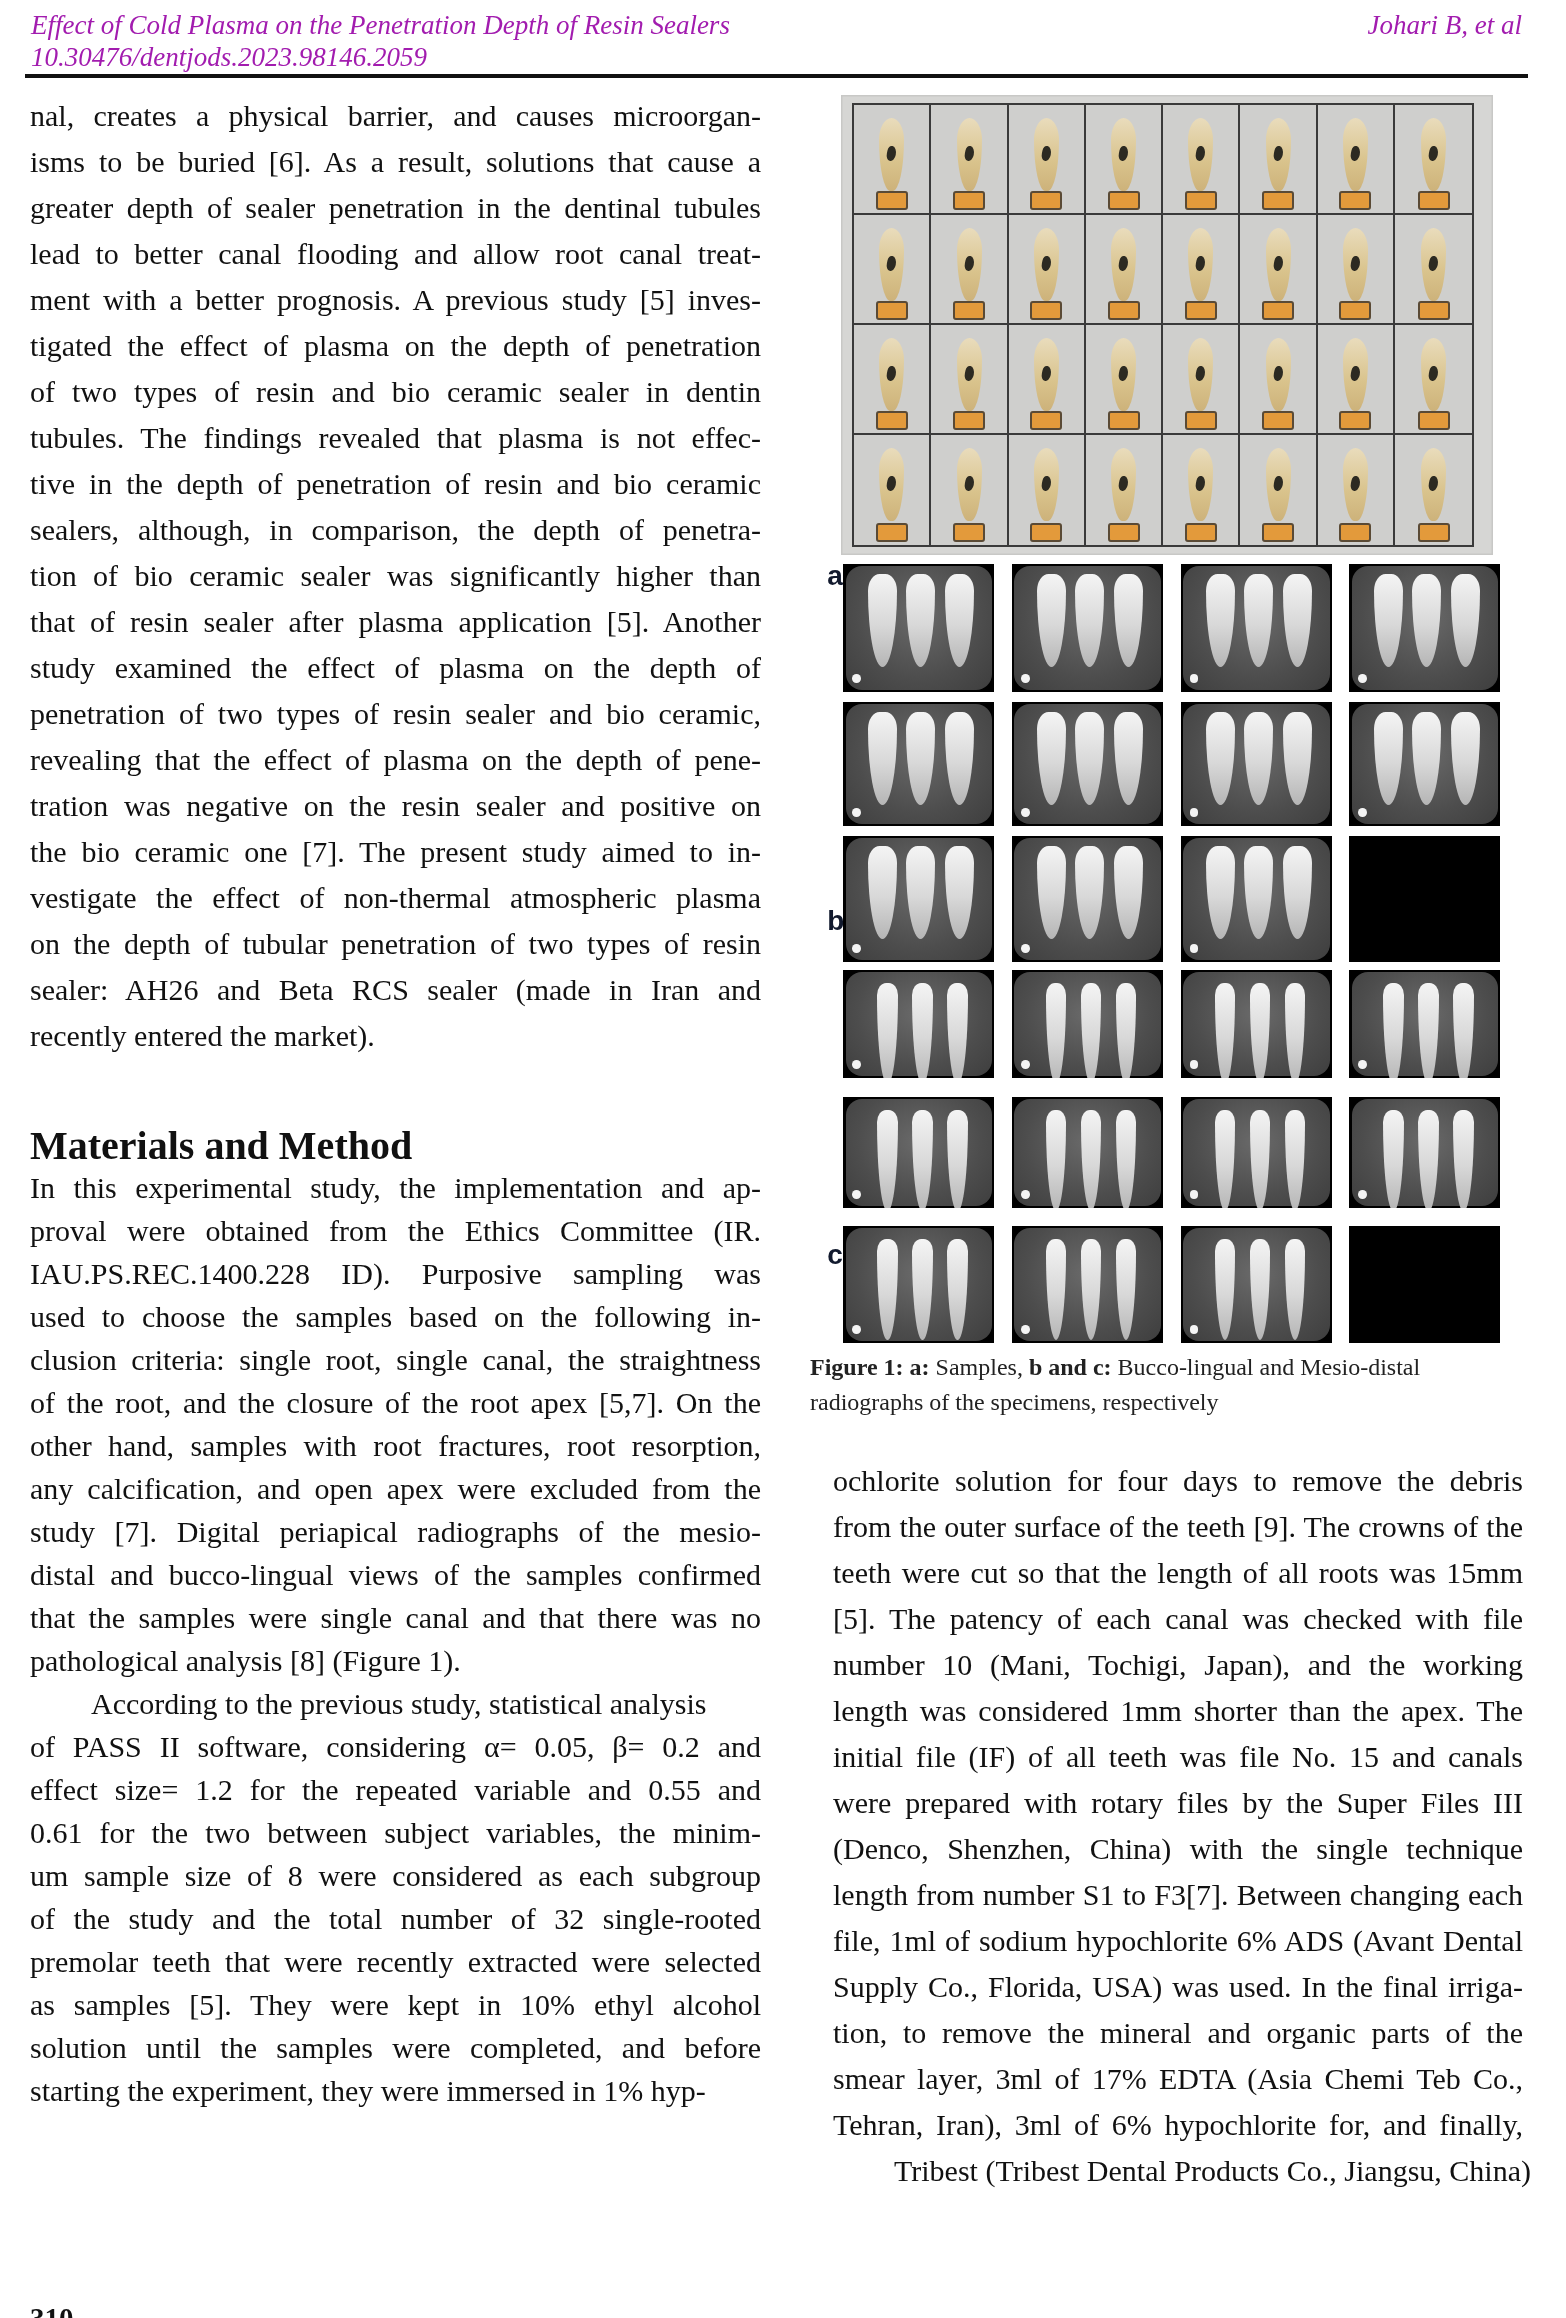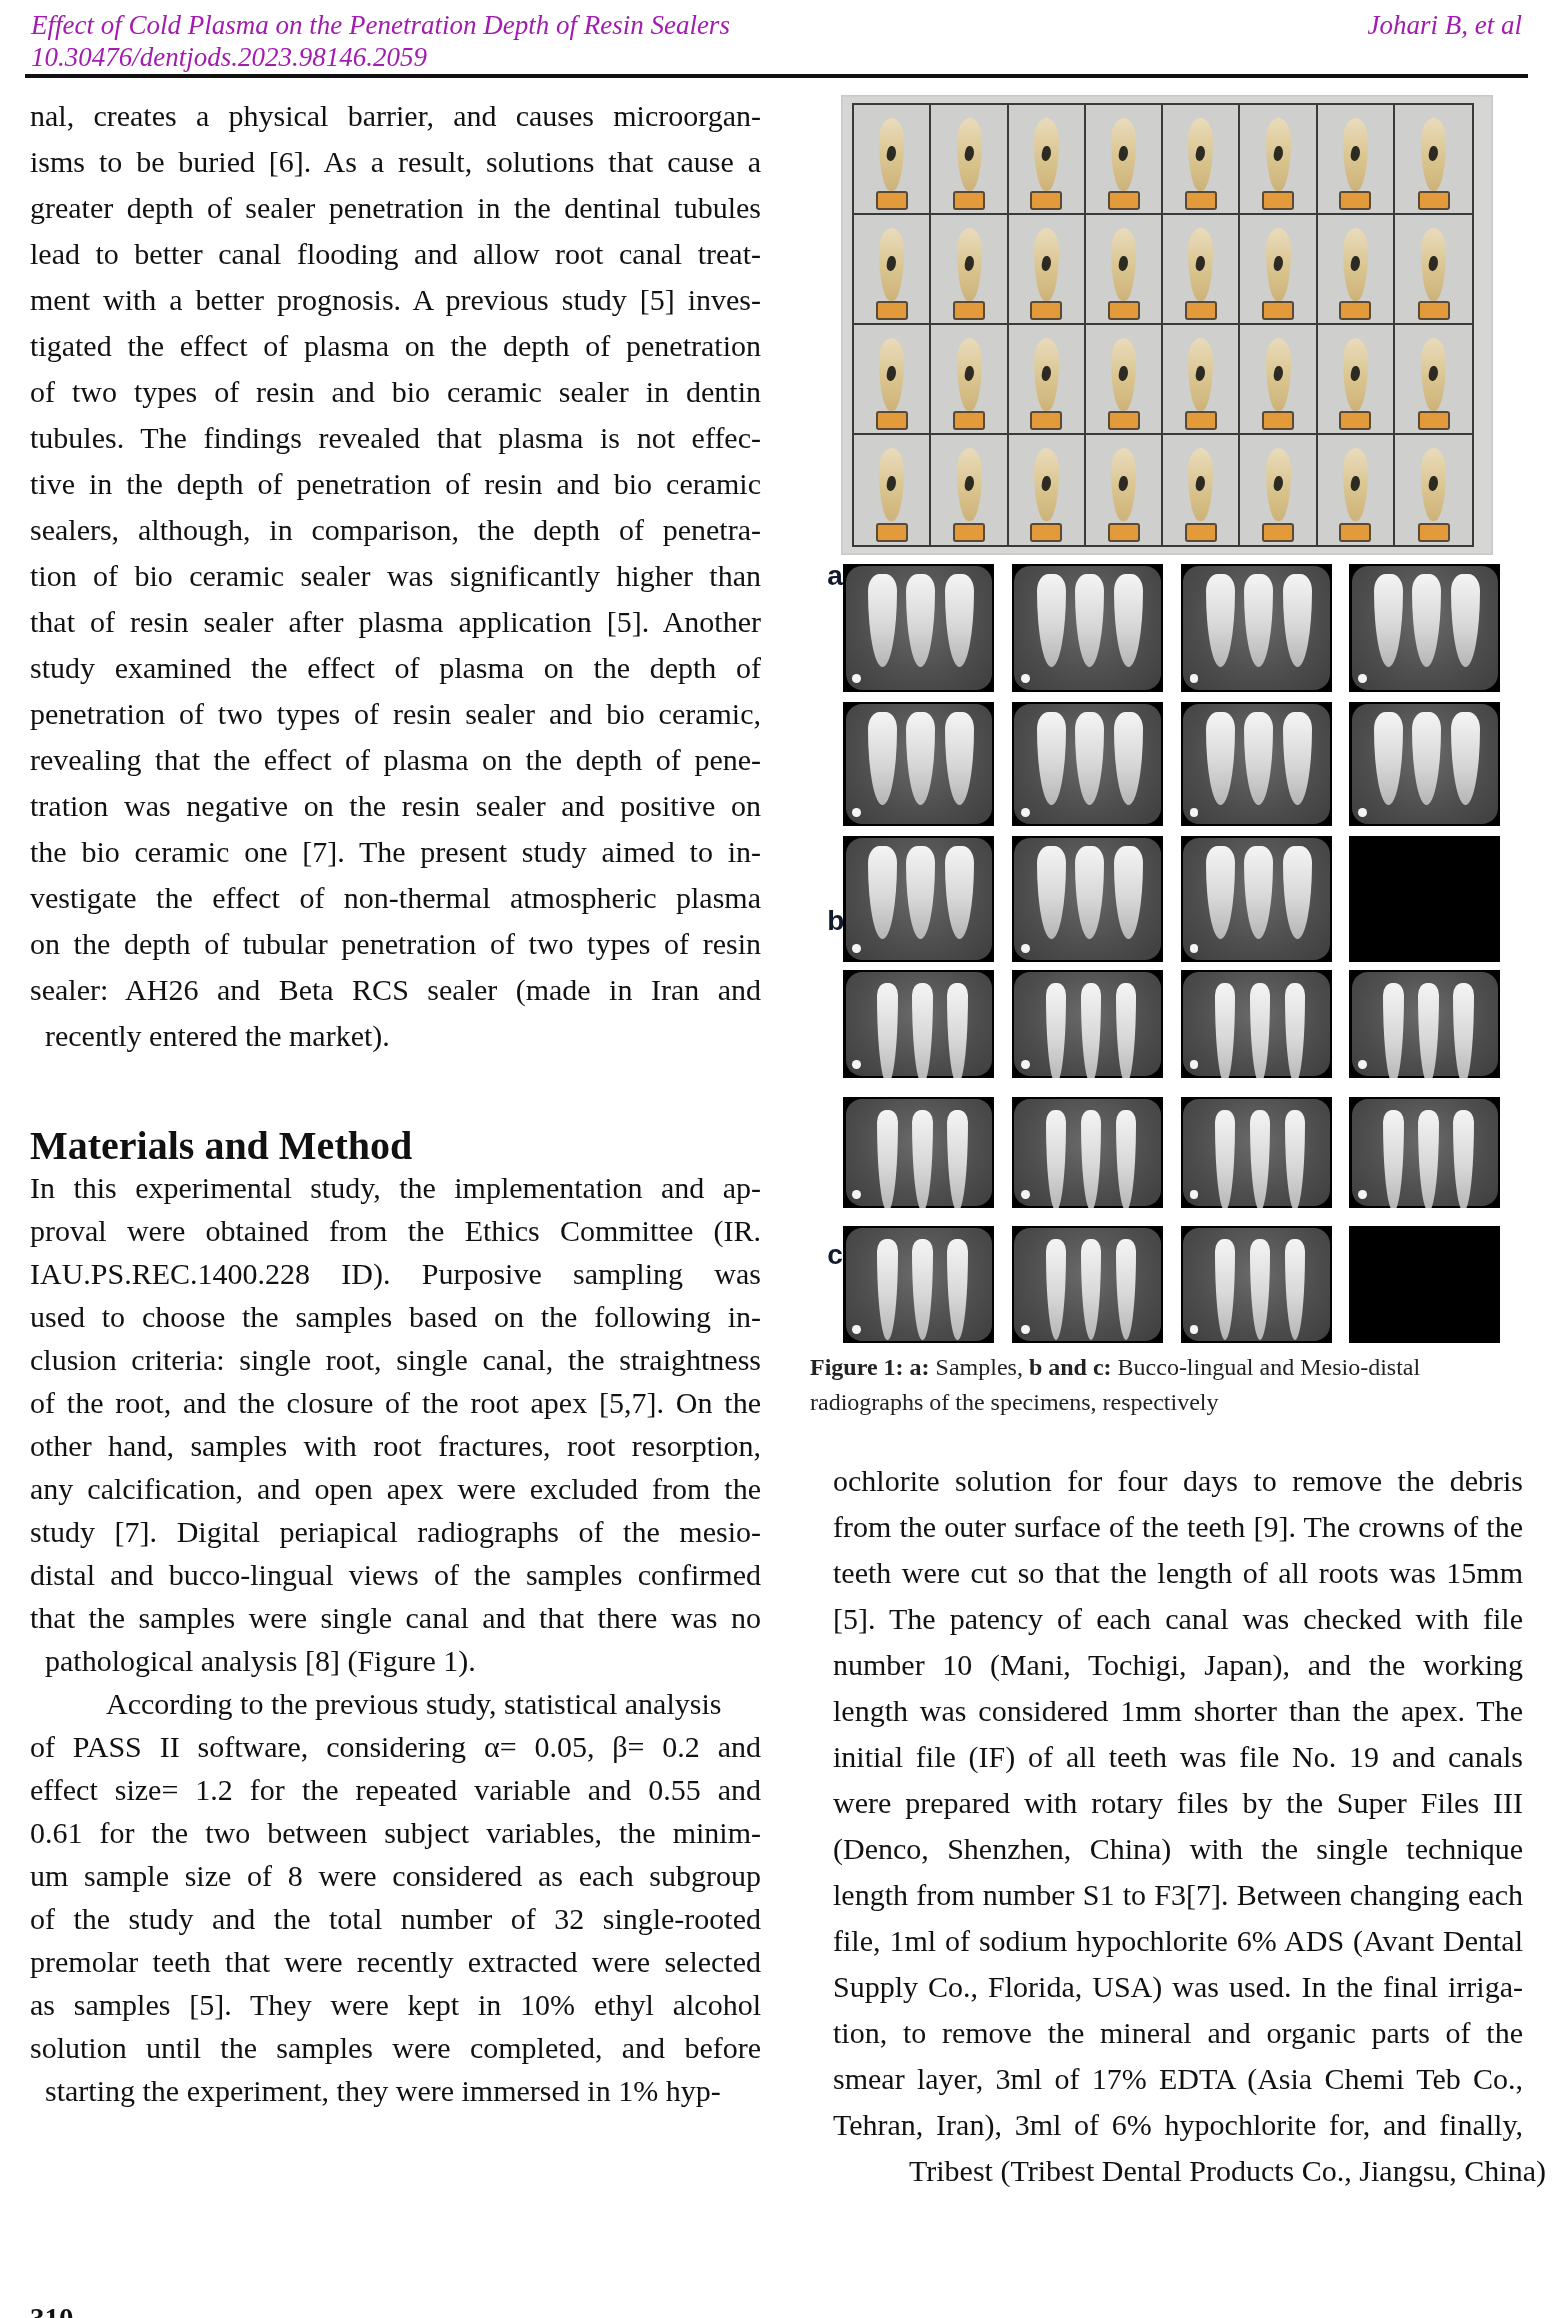--- a/index.html
+++ b/index.html
@@ -5,21 +5,21 @@
   html, body { margin: 0; padding: 0; background: #ffffff; }
   body { width: 1567px; height: 2319px; position: relative; overflow: hidden; font-family: "Liberation Serif", "DejaVu Serif", serif; color: #111; }
   .hdr { position: absolute; font-style: italic; font-size: 27px; line-height: 32px; color: #a21caf; }
   #hdr-title { left: 31px; top: 8.8px; }
   #hdr-doi { left: 31px; top: 41px; }
   #hdr-author { right: 45px; top: 8.8px; }
   #hdr-rule { position: absolute; left: 25px; top: 74px; width: 1503px; height: 4.4px; background: #111; }
 
   .col { position: absolute; font-size: 30px; text-align: justify; text-align-last: auto; }
   .line { display: block; text-align: justify; text-align-last: justify; white-space: nowrap; overflow: visible; }
-  .line.last { text-align-last: left; margin-left: 15px; }
+  .line.last { text-align-last: left; }
   .indent { text-indent: 61px; }
 
   #left-1 { left: 30px; top: 93px; width: 731px; line-height: 46px; }
   #left-heading { position: absolute; left: 30px; top: 1124px; font-size: 40px; font-weight: bold; line-height: 44px; }
   #left-2 { left: 30px; top: 1166px; width: 731px; line-height: 43px; }
 
   #right-1 { left: 833px; top: 1458px; width: 690px; line-height: 46px; }
 
   #caption { position: absolute; left: 810px; top: 1350px; width: 690px; font-size: 24px; line-height: 35px; color: #222; }
   #caption b { font-weight: bold; }
@@ -436,21 +436,21 @@
   <b>a:</b><span> Samples, </span><b>b and c:</b><span> Bucco-lingual and Mesio-distal radiographs of the specimens, respectively</span>
 </div>
 
 <div class="col" id="right-1">
     <span class="line">ochlorite solution for four days to remove the debris</span>
     <span class="line">from the outer surface of the teeth [9]. The crowns of the</span>
     <span class="line">teeth were cut so that the length of all roots was 15mm</span>
     <span class="line">[5]. The patency of each canal was checked with file</span>
     <span class="line">number 10 (Mani, Tochigi, Japan), and the working</span>
     <span class="line">length was considered 1mm shorter than the apex. The</span>
-    <span class="line">initial file (IF) of all teeth was file No. 19 and canals</span>
+    <span class="line">initial file (IF) of all teeth was file No. 15 and canals</span>
     <span class="line">were prepared with rotary files by the Super Files III</span>
     <span class="line">(Denco, Shenzhen, China) with the single technique</span>
     <span class="line">length from number S1 to F3[7]. Between changing each</span>
     <span class="line">file, 1ml of sodium hypochlorite 6% ADS (Avant Dental</span>
     <span class="line">Supply Co., Florida, USA) was used. In the final irriga-</span>
     <span class="line">tion, to remove the mineral and organic parts of the</span>
     <span class="line">smear layer, 3ml of 17% EDTA (Asia Chemi Teb Co.,</span>
     <span class="line">Tehran, Iran), 3ml of 6% hypochlorite for, and finally,</span>
     <span class="line last indent">Tribest (Tribest Dental Products Co., Jiangsu, China)</span>
   </div>

